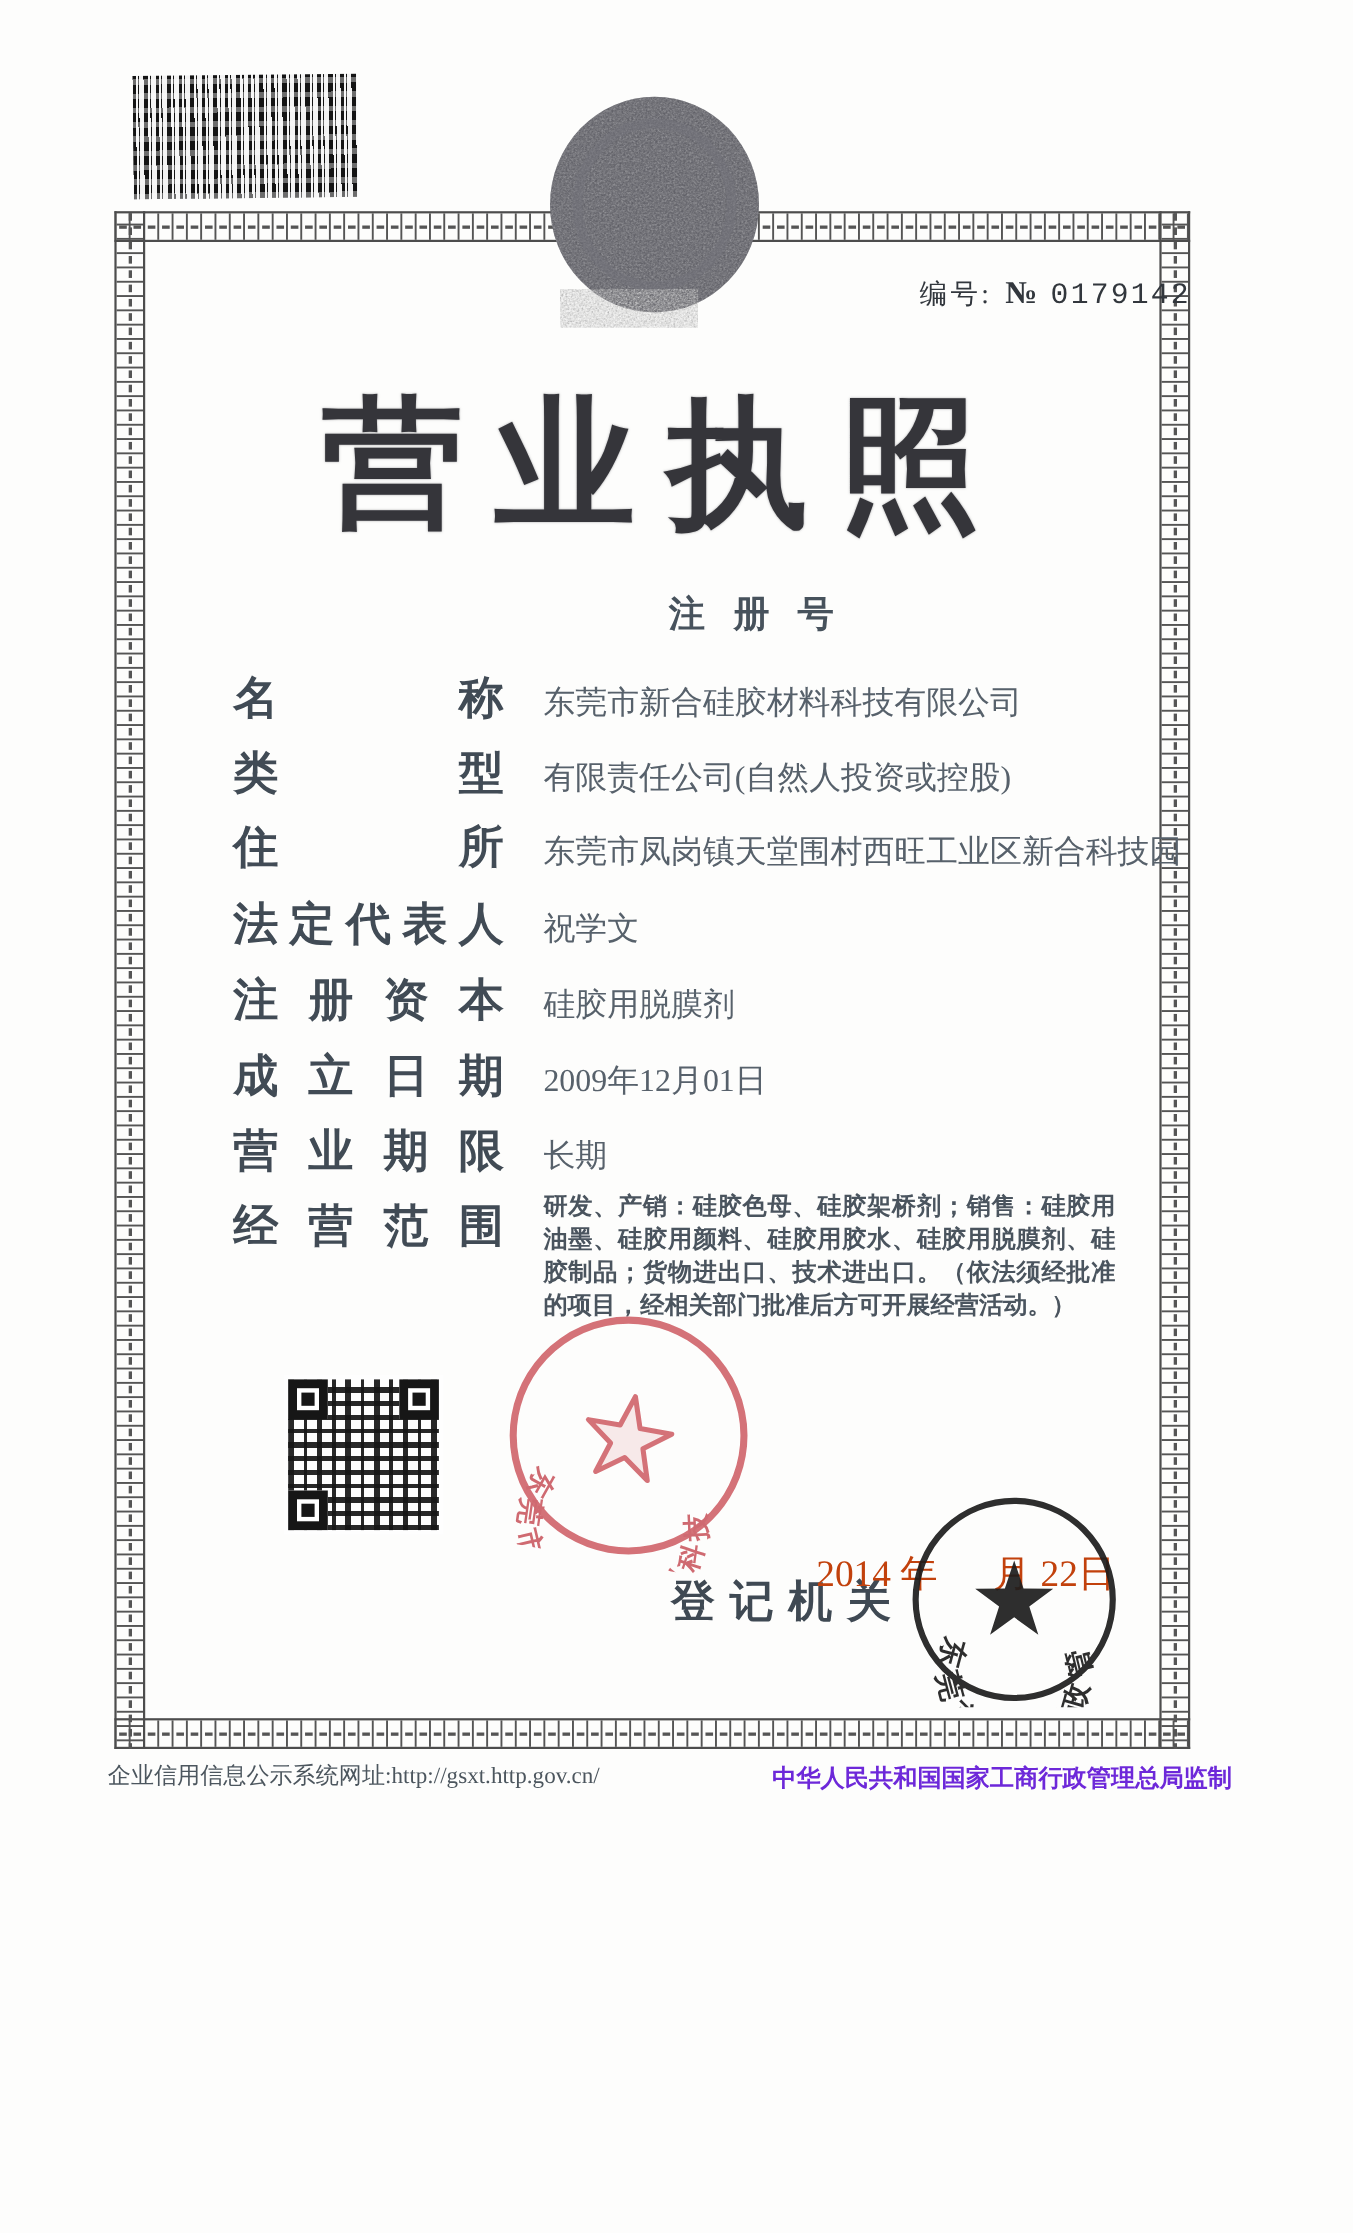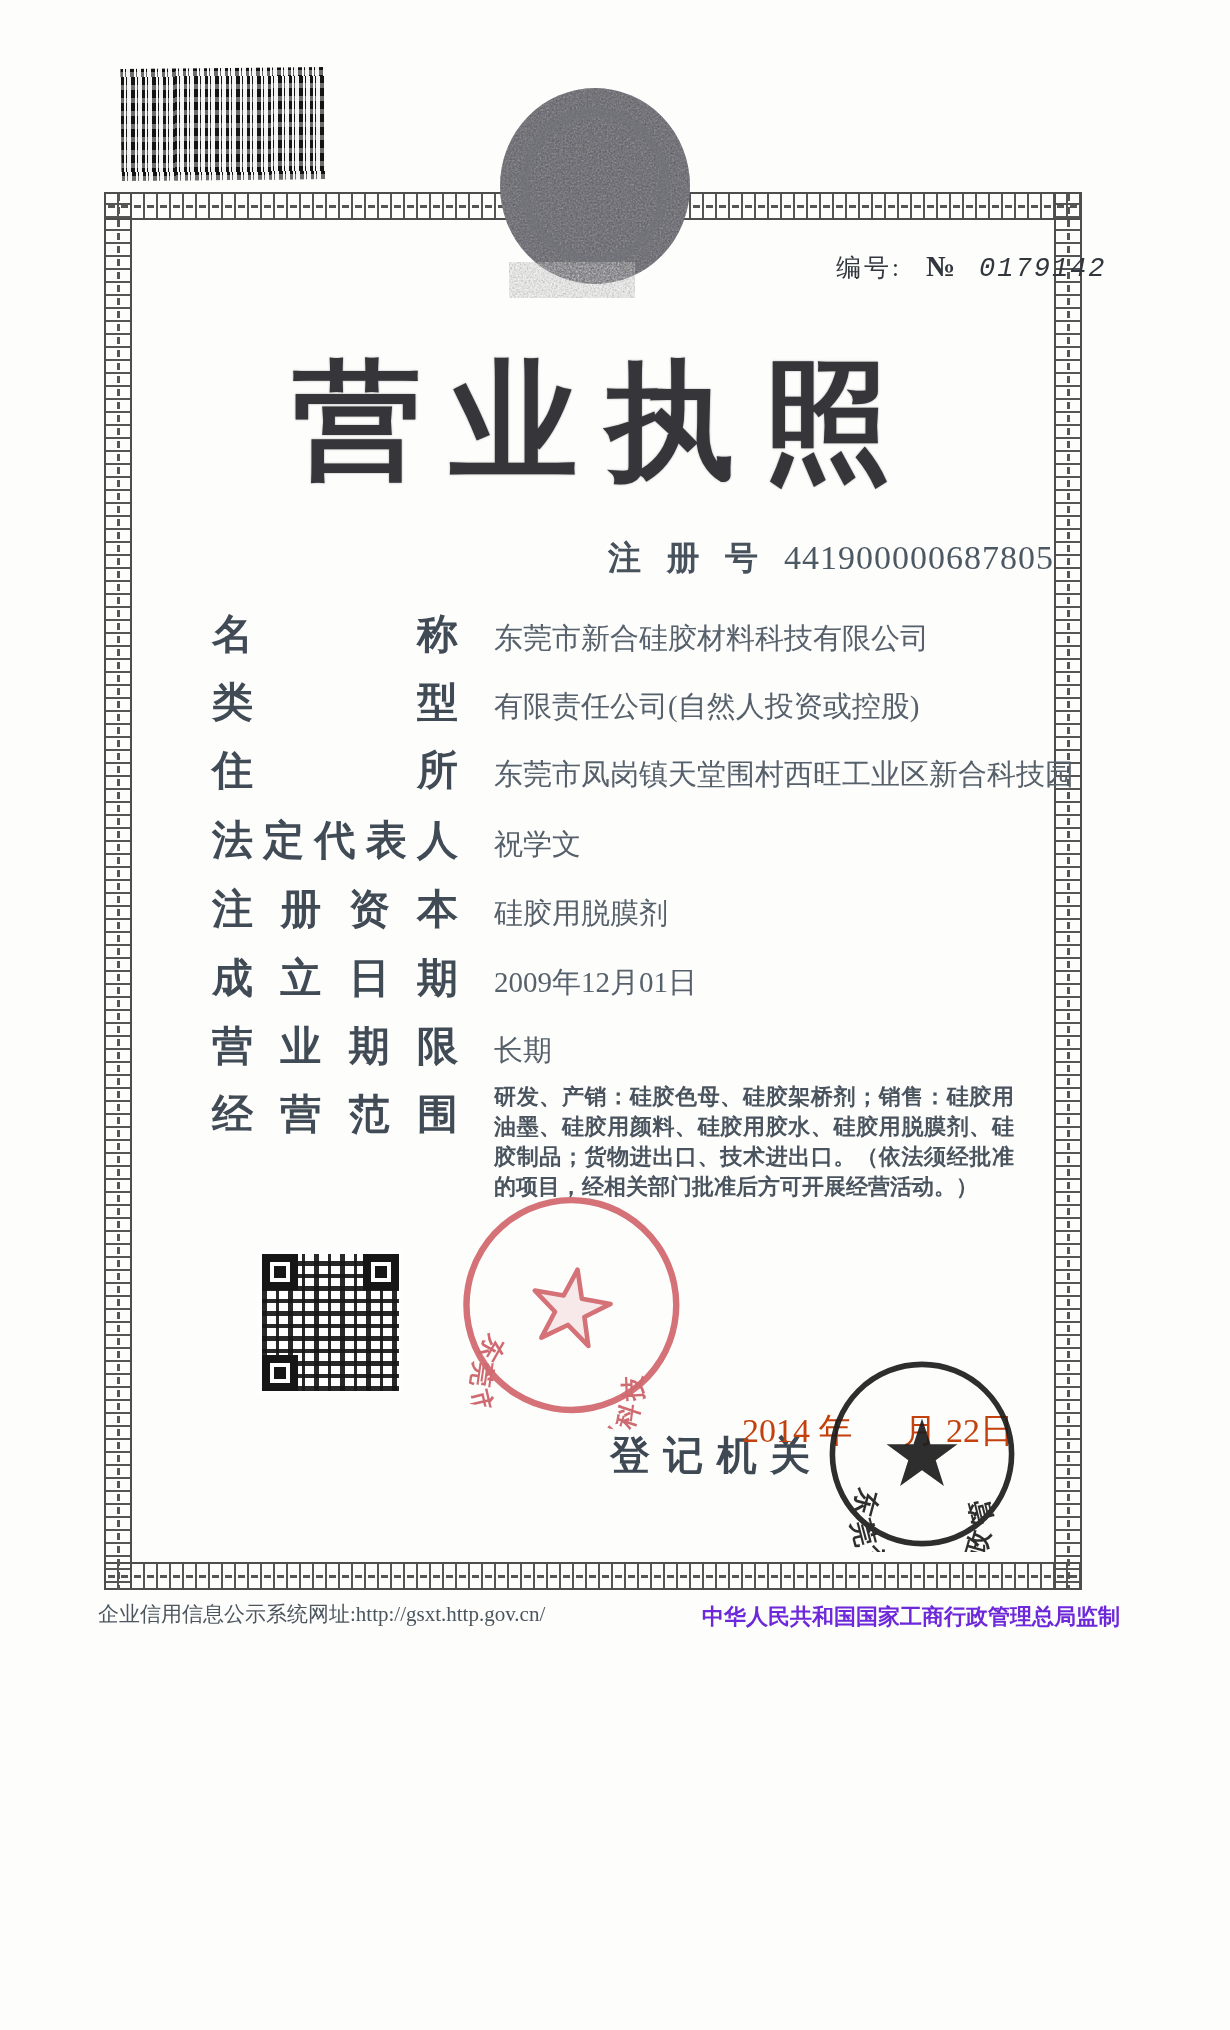--- a/index.html
+++ b/index.html
@@ -25,24 +25,24 @@
     background-image:
       repeating-linear-gradient(0deg,#555 0 2px,transparent 2px 13px),
       repeating-linear-gradient(0deg,transparent 0 4px,#555 4px 11px,transparent 11px 13px);
     background-size:100% 13px,3px 13px;background-position:0 0,center 0;background-repeat:repeat,repeat-y;}
   .band.t{top:0}.band.b{bottom:0}.band.l{left:0}.band.r{right:0}
 
   
   .emblem{position:absolute;left:498px;top:86px;width:194px;height:212px;z-index:3;}
 
   
-  .serial{position:absolute;left:836px;top:250px;z-index:2;display:flex;align-items:baseline;gap:24px;color:#32373d;}
+  .serial{position:absolute;left:836px;top:250px;z-index:2;display:flex;align-items:baseline;gap:12px;color:#32373d;}
   .serial .lbl{font-size:25px;letter-spacing:3px;}
   .serial .sym{font-size:29px;font-weight:bold;}
-  .serial .num{font-family:"Liberation Mono","DejaVu Sans Mono",monospace;font-size:27px;letter-spacing:2px;font-style:italic;}
+  .serial .num{font-family:"Liberation Mono","DejaVu Sans Mono",monospace;font-size:27px;letter-spacing:2px;}
 
   
   .title{position:absolute;left:293px;top:336px;width:598px;z-index:2;
     font-size:128px;font-weight:900;color:#35353a;text-shadow:0 0 2px rgba(70,70,75,.55);}
 
   
   .regline{position:absolute;left:608px;top:536px;z-index:2;display:flex;align-items:baseline;}
   .regline .reg-label{width:150px;font-size:33px;font-weight:700;color:#47525c;}
   .regline .reg-num{margin-left:26px;font-size:34px;letter-spacing:1px;color:#4c5862;}
 
@@ -126,21 +126,20 @@
       <span>执</span>
       <span>照</span>
     </div>
 
   <div class="regline">
     <span class="reg-label" data-chars="">
         <span>注</span>
         <span>册</span>
         <span>号</span>
       </span>
-    <span class="reg-num">441900000687805</span>
   </div>
 
   <div class="row" style="top:612px">
     <span class="f-label" data-chars="">
         <span>名</span>
         <span>称</span>
       </span>
     <span class="f-value">东莞市新合硅胶材料科技有限公司</span>
   </div>
   <div class="row" style="top:680px">

